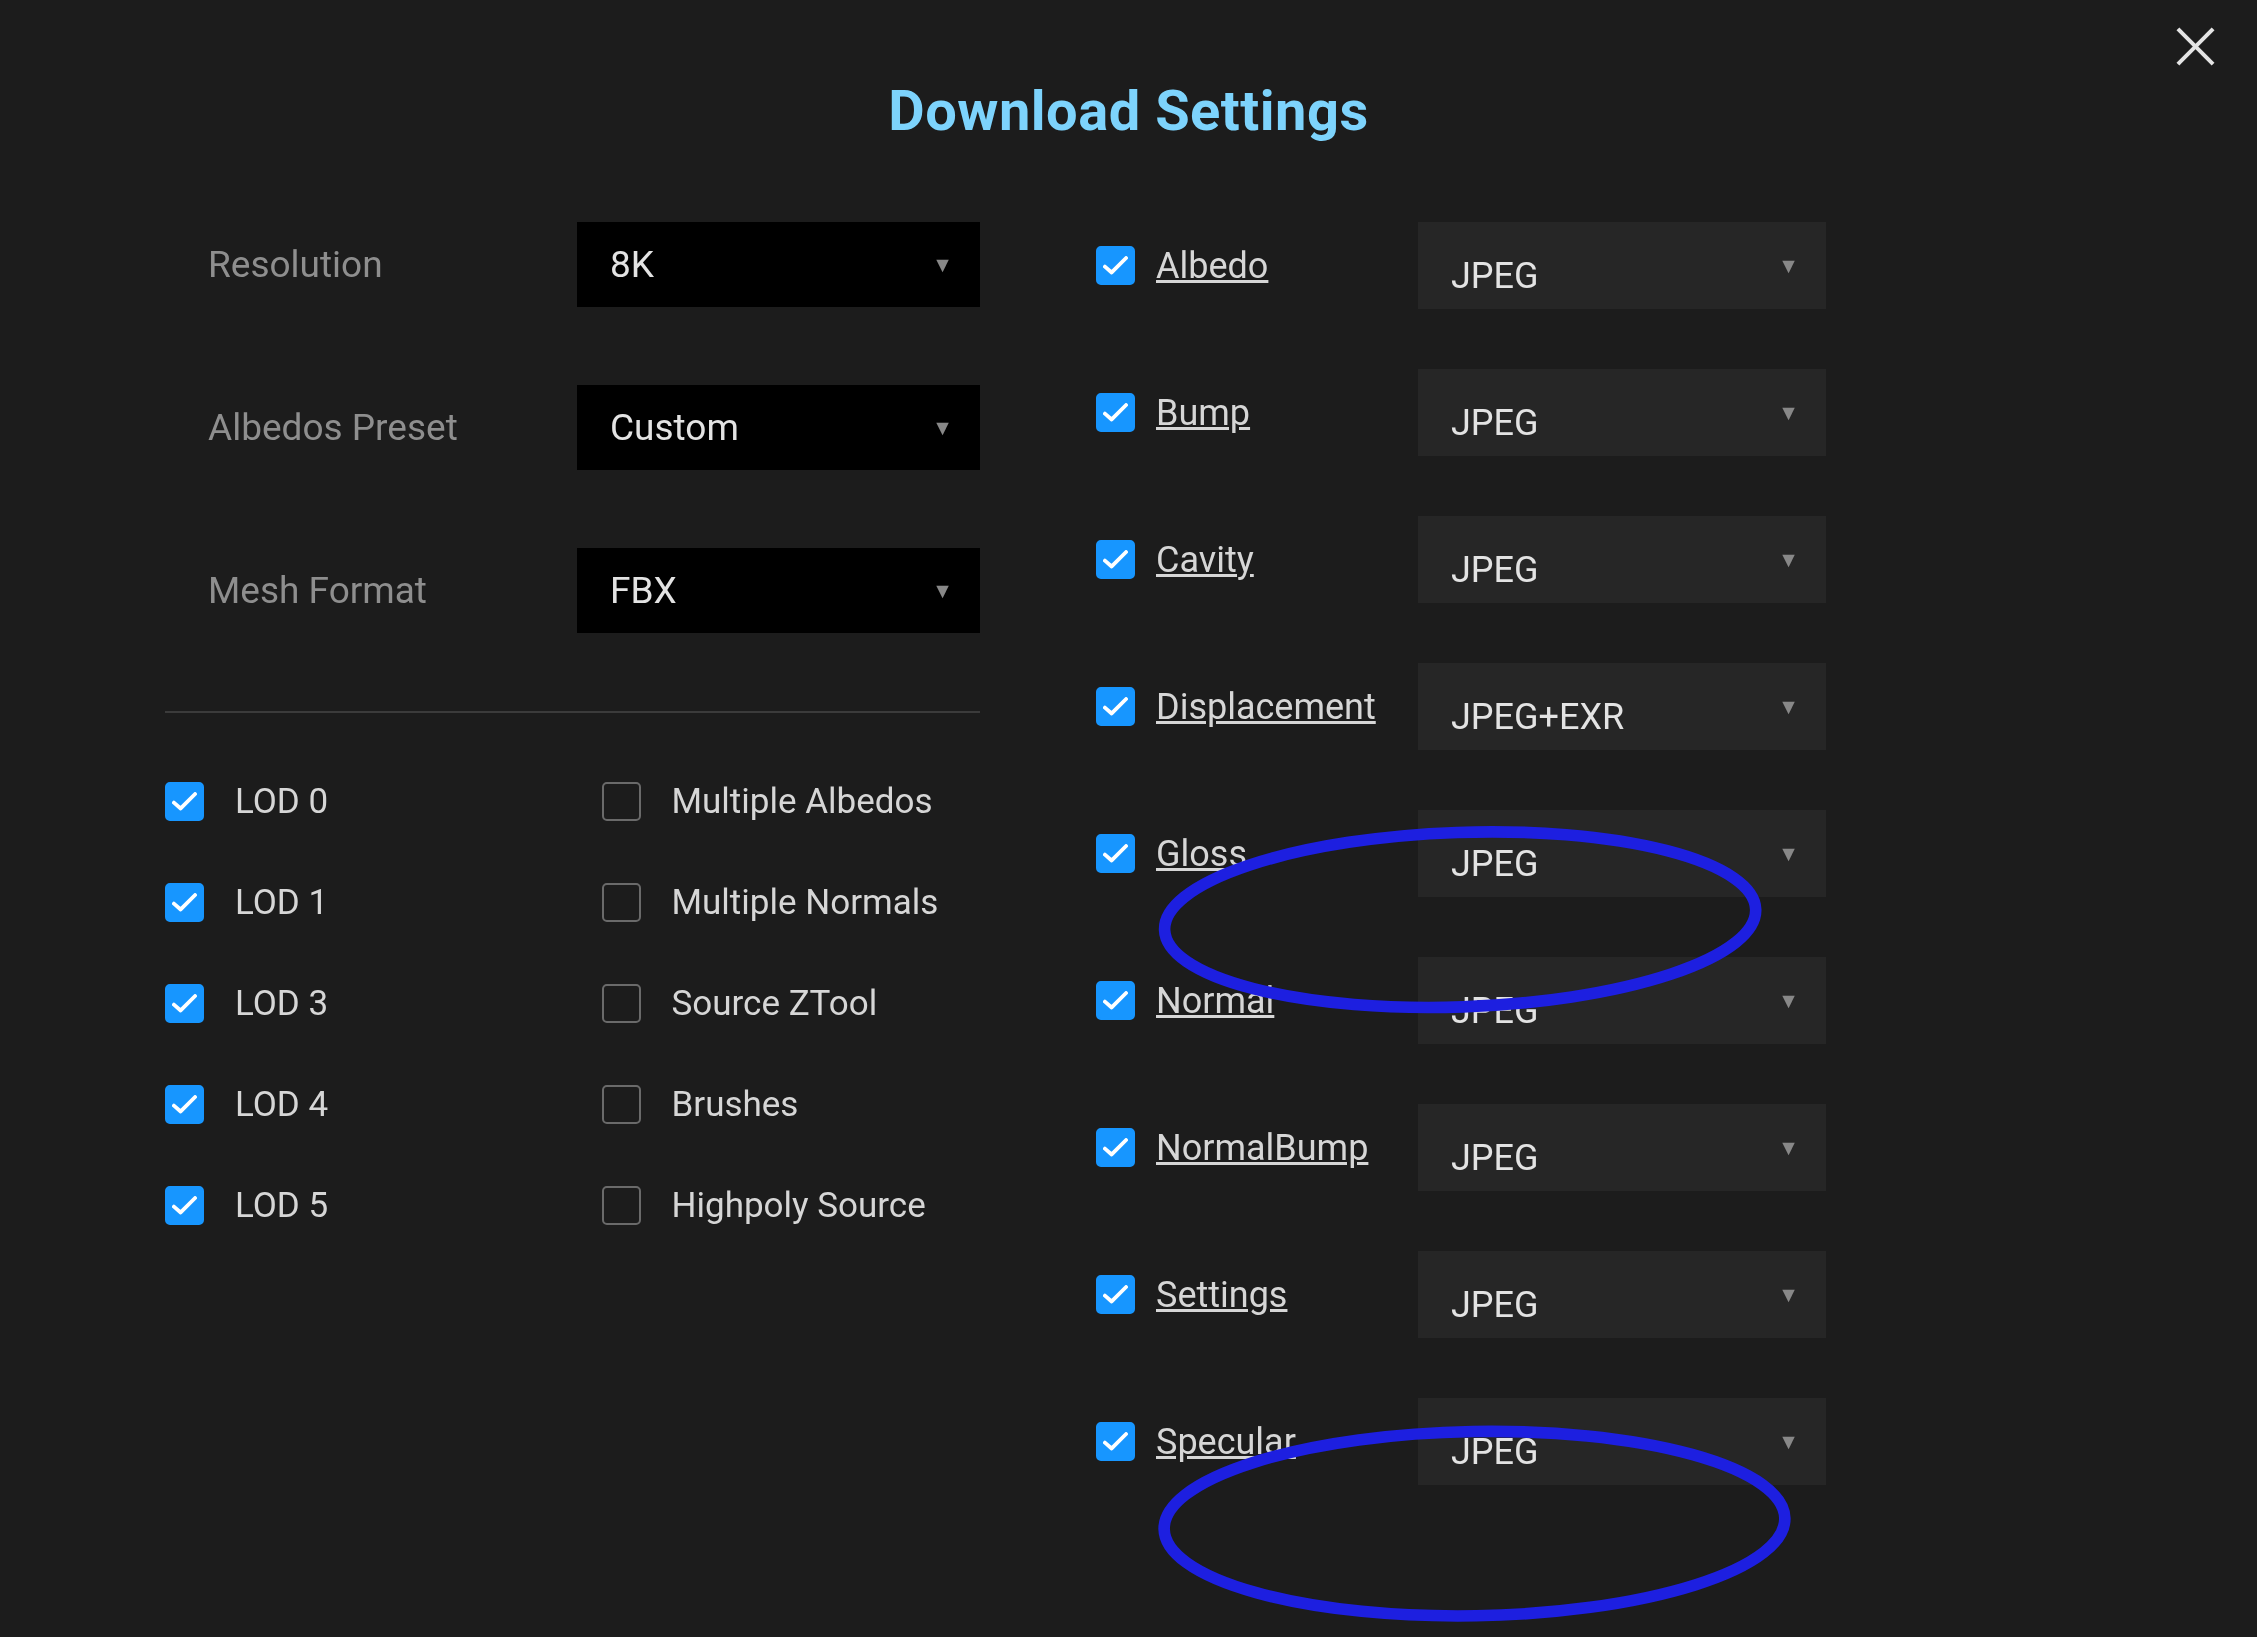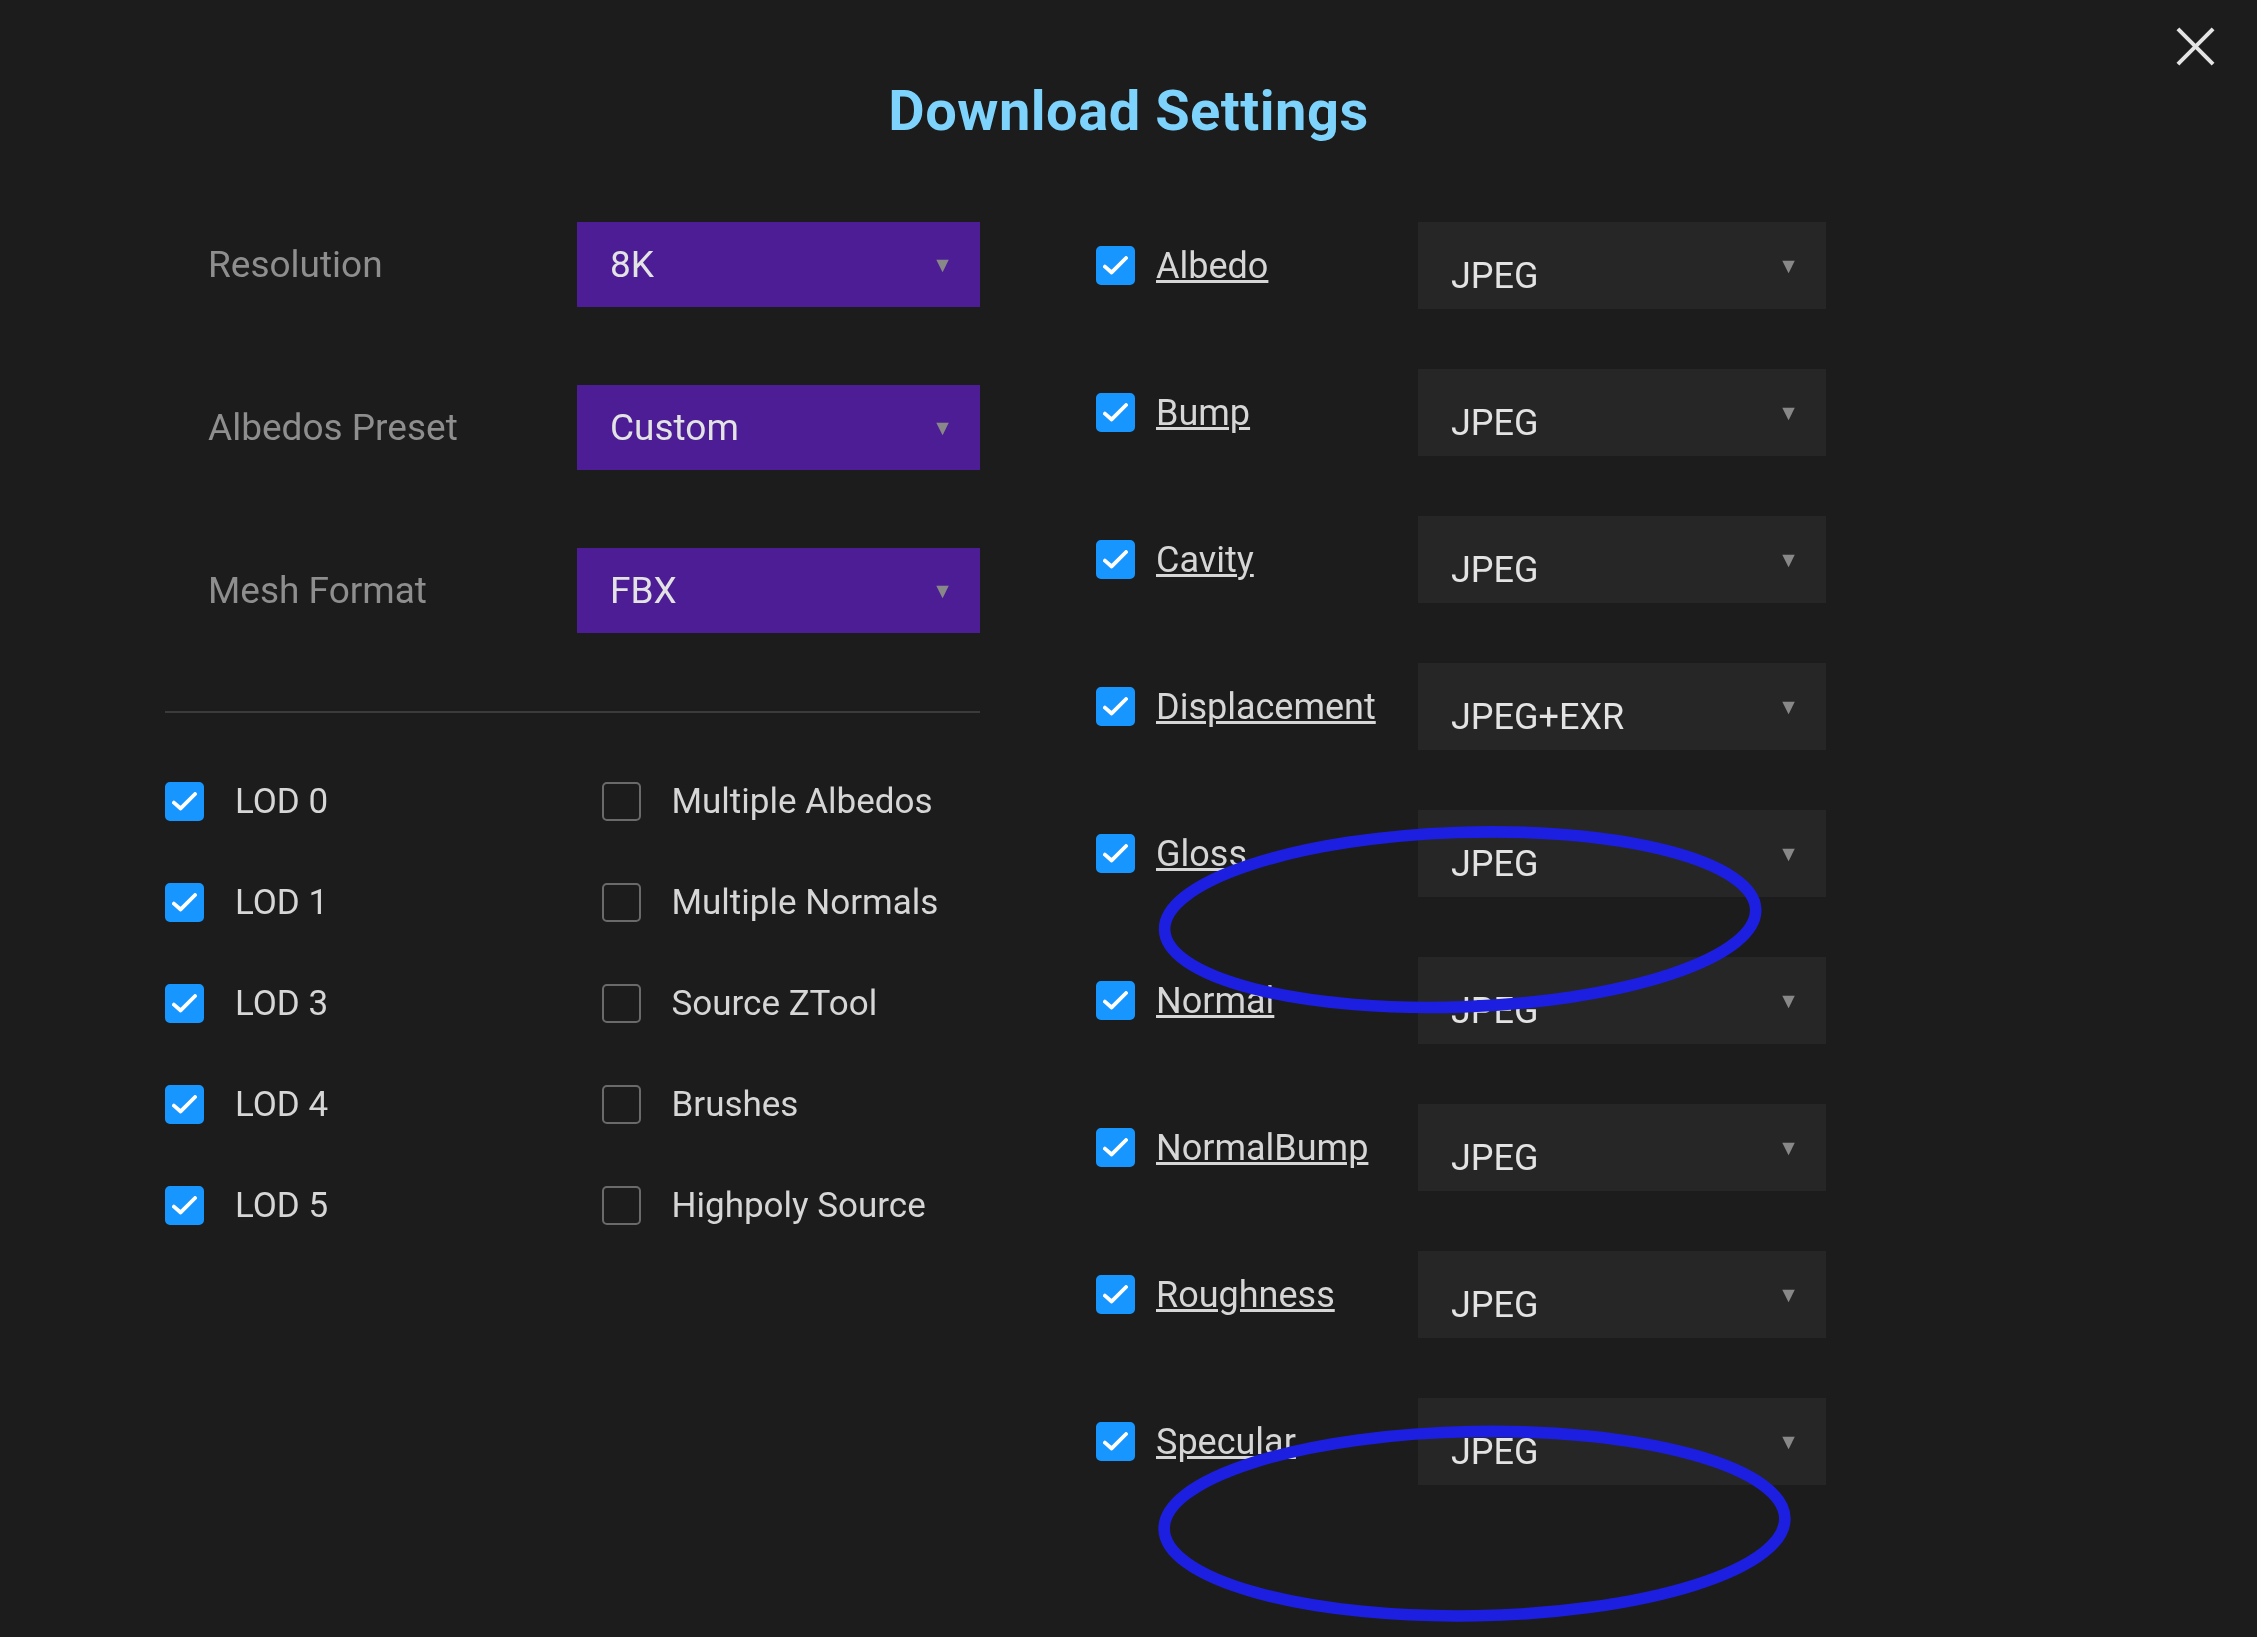--- a/index.html
+++ b/index.html
@@ -59,21 +59,21 @@
   }
   .row-label {
     flex: 0 0 369px;
     font-size: 37px;
     color: #8e8e8e;
     margin-left: 43px;
   }
   .select {
     flex: 1;
     height: 85px;
-    background: #4c1d95;
+    background: #000000;
     display: flex;
     align-items: center;
     justify-content: space-between;
     padding: 0 27px 0 33px;
     cursor: pointer;
   }
   .select-value {
     font-size: 37px;
     color: #e3e3e3;
     font-weight: 400;
@@ -385,21 +385,21 @@
             </div>
           </div>
           <div class="tex-row">
             <div class="tex-check">
               <div class="checkbox on">
                 <svg class="tick" viewBox="0 0 26 20">
                   <polyline points="2,11 9,17 24,2" fill="none" stroke="#fff" stroke-width="4" stroke-linecap="round" stroke-linejoin="round"></polyline>
                 </svg>
               </div>
             </div>
-            <div class="tex-label">Roughness</div>
+            <div class="tex-label">Settings</div>
             <div class="tex-select">
               <span class="select-value">JPEG</span>
               <span class="caret">▼</span>
             </div>
           </div>
           <div class="tex-row">
             <div class="tex-check">
               <div class="checkbox on">
                 <svg class="tick" viewBox="0 0 26 20">
                   <polyline points="2,11 9,17 24,2" fill="none" stroke="#fff" stroke-width="4" stroke-linecap="round" stroke-linejoin="round"></polyline>

